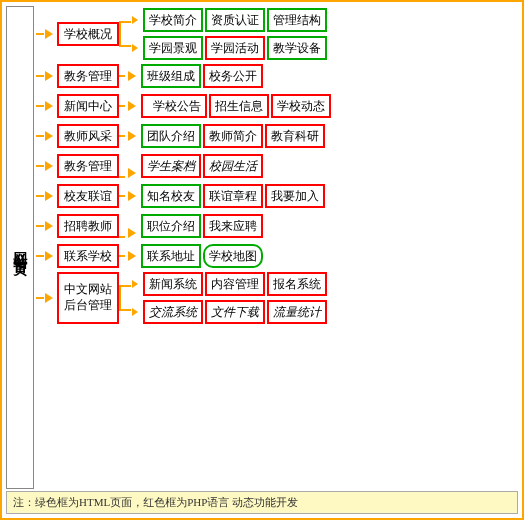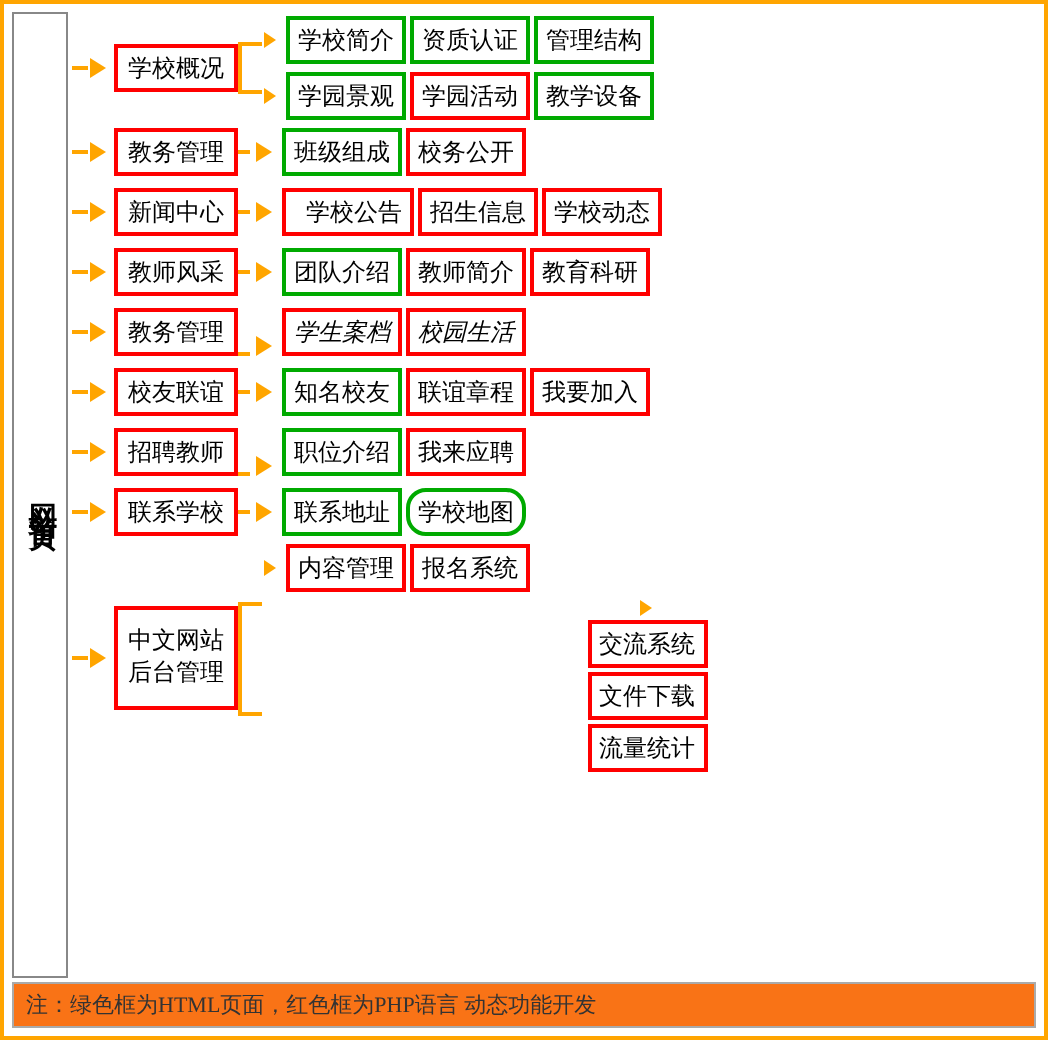--- a/index.html
+++ b/index.html
@@ -99,21 +99,21 @@
       flex-shrink: 0;
       margin: 0 1px;
     }
     
     .note {
       border: 1px solid #aaa;
       padding: 3px 6px;
       font-size: 11px;
       color: #333;
       margin-top: 2px;
-      background: #f97316;
+      background: #fef9c3;
     }
     
     .main-row {
       display: flex;
       flex-direction: row;
       align-items: center;
       min-height: 28px;
       gap: 0;
     }
   </style>
@@ -255,24 +255,25 @@
           <div class="box-l1" style="height: 52px; flex-direction: column; line-height: 1.3;">中文网站<br>后台管理</div>
           <div style="display: flex; flex-direction: row; align-items: center; flex: 1 1 0%;">
             <div style="display: flex; flex-direction: column; align-items: flex-start; justify-content: center; flex-shrink: 0; width: 12px; position: relative; align-self: stretch;">
               <div style="position: absolute; left: 0px; top: 25%; bottom: 25%; width: 2px; background: orange;"></div>
               <div style="position: absolute; left: 0px; top: 25%; height: 2px; width: 12px; background: orange;"></div>
               <div style="position: absolute; left: 0px; bottom: 25%; height: 2px; width: 12px; background: orange;"></div>
             </div>
             <div style="display: flex; flex-direction: column; gap: 4px; flex: 1 1 0%;">
               <div style="display: flex; flex-direction: row; align-items: center; gap: 2px;">
                 <div class="arrow-small"></div>
+                <div class="box-l2" style="border-color: red;">新闻系统</div>
                 <div class="box-l2" style="border-color: red;">内容管理</div>
                 <div class="box-l2" style="border-color: red;">报名系统</div>
               </div>
-              <div style="display: flex; flex-direction: column; align-items: center; gap: 2px;">
+              <div style="display: flex; flex-direction: row; align-items: center; gap: 2px; font-style: italic;">
                 <div class="arrow-small"></div>
                 <div class="box-l2" style="border-color: red;">交流系统</div>
                 <div class="box-l2" style="border-color: red;">文件下载</div>
                 <div class="box-l2" style="border-color: red;">流量统计</div>
               </div>
             </div>
           </div>
         </div>
       </div>
   </div>

